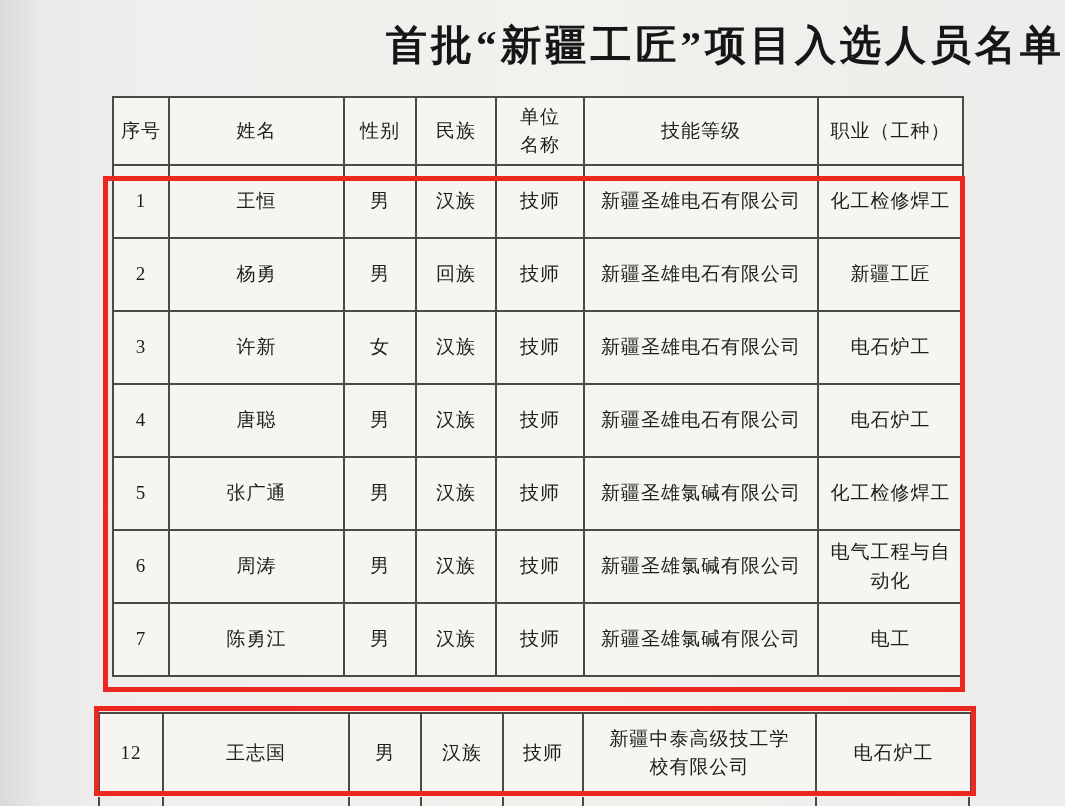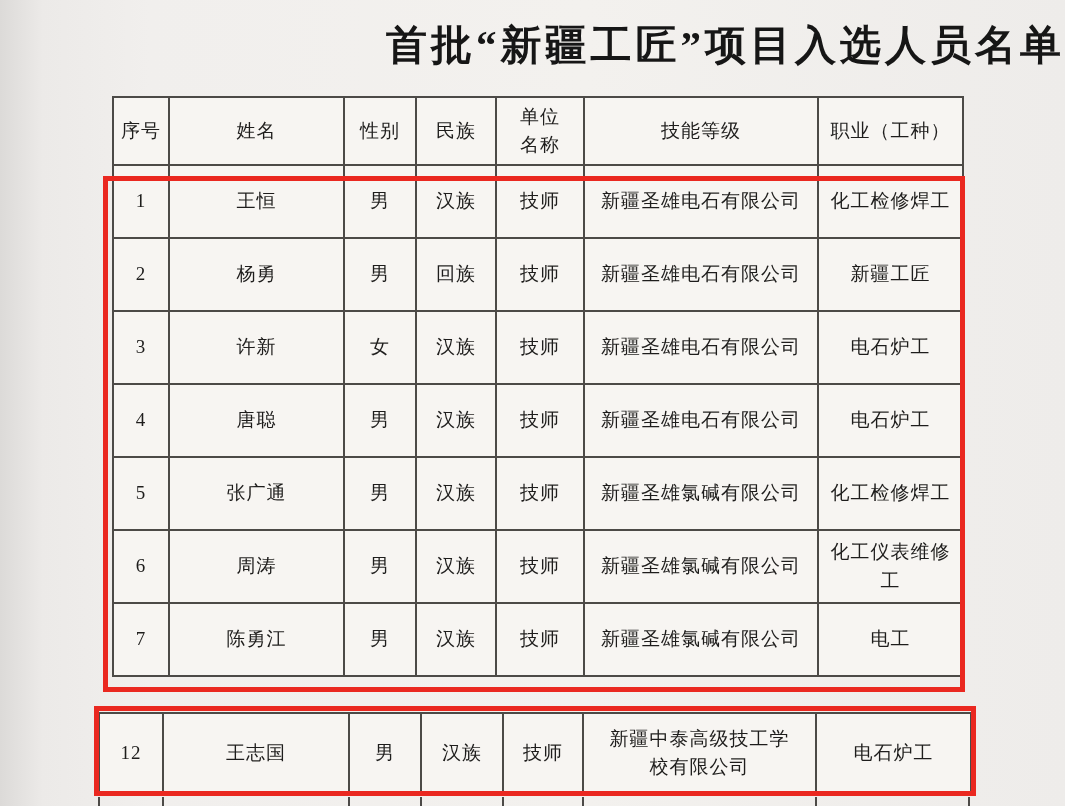--- a/index.html
+++ b/index.html
@@ -130,21 +130,21 @@
         <td class="c-unit">新疆圣雄氯碱有限公司</td>
         <td class="c-occ">化工检修焊工</td>
       </tr>
       <tr>
         <td class="c-seq">6</td>
         <td class="c-name">周涛</td>
         <td>男</td>
         <td>汉族</td>
         <td>技师</td>
         <td class="c-unit">新疆圣雄氯碱有限公司</td>
-        <td class="c-occ">化工仪表维修工</td>
+        <td class="c-occ">电气工程与自动化</td>
       </tr>
       <tr>
         <td class="c-seq">7</td>
         <td class="c-name">陈勇江</td>
         <td>男</td>
         <td>汉族</td>
         <td>技师</td>
         <td class="c-unit">新疆圣雄氯碱有限公司</td>
         <td class="c-occ">电工</td>
       </tr>

